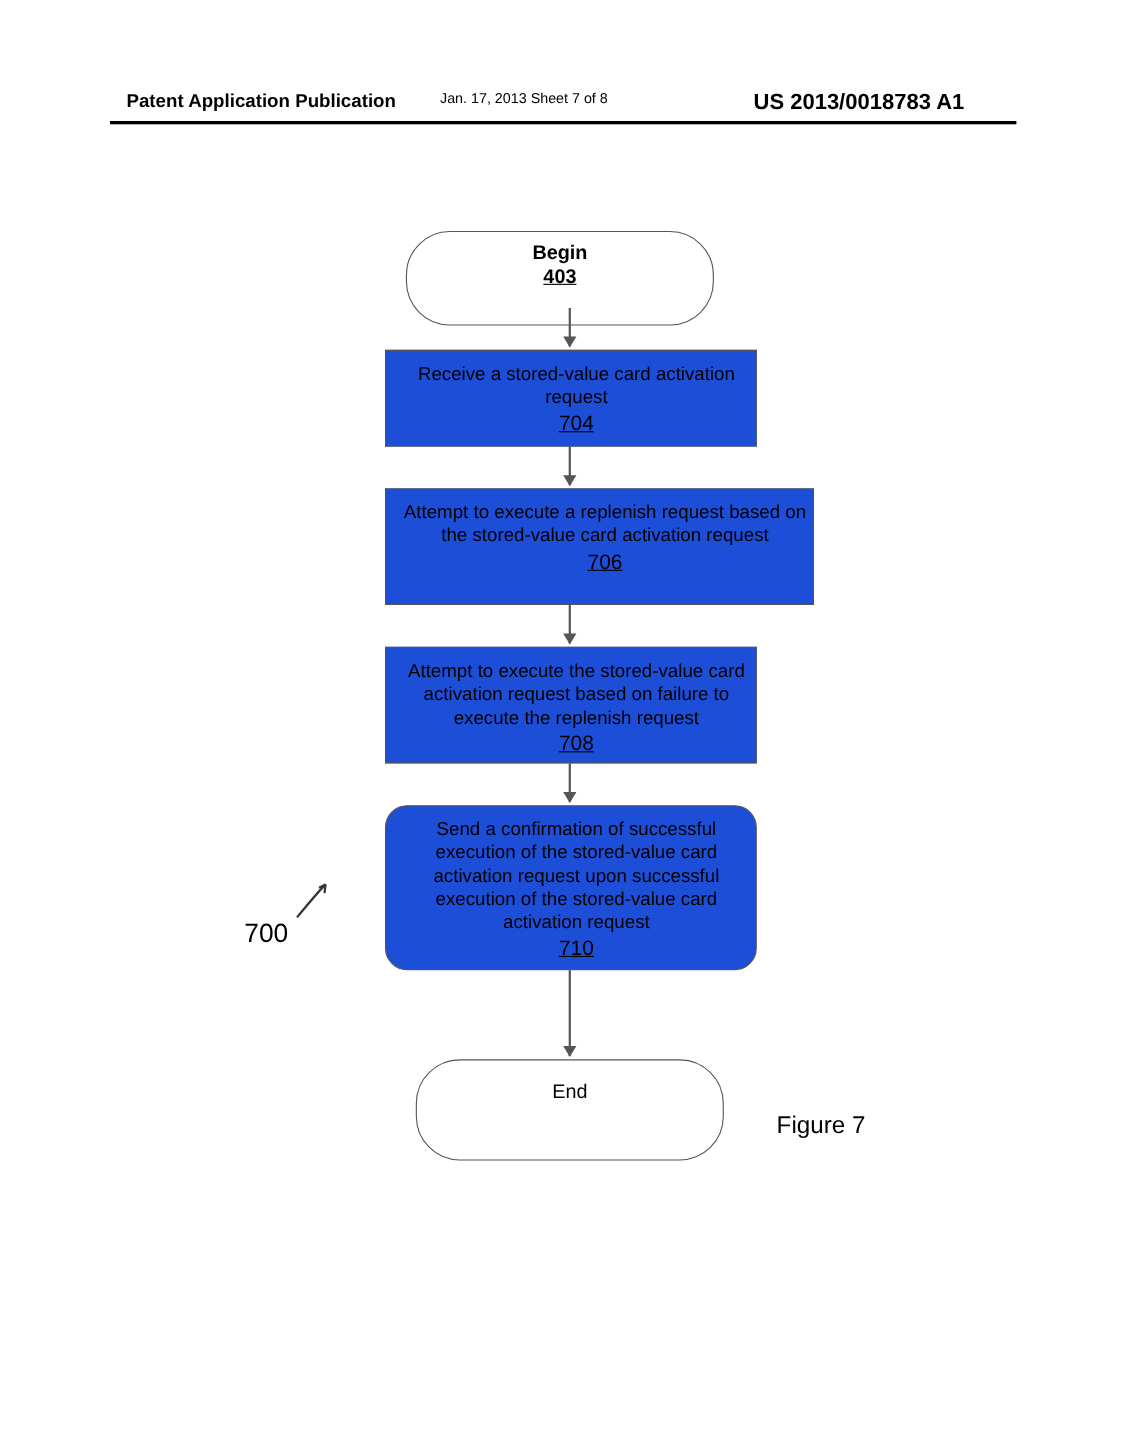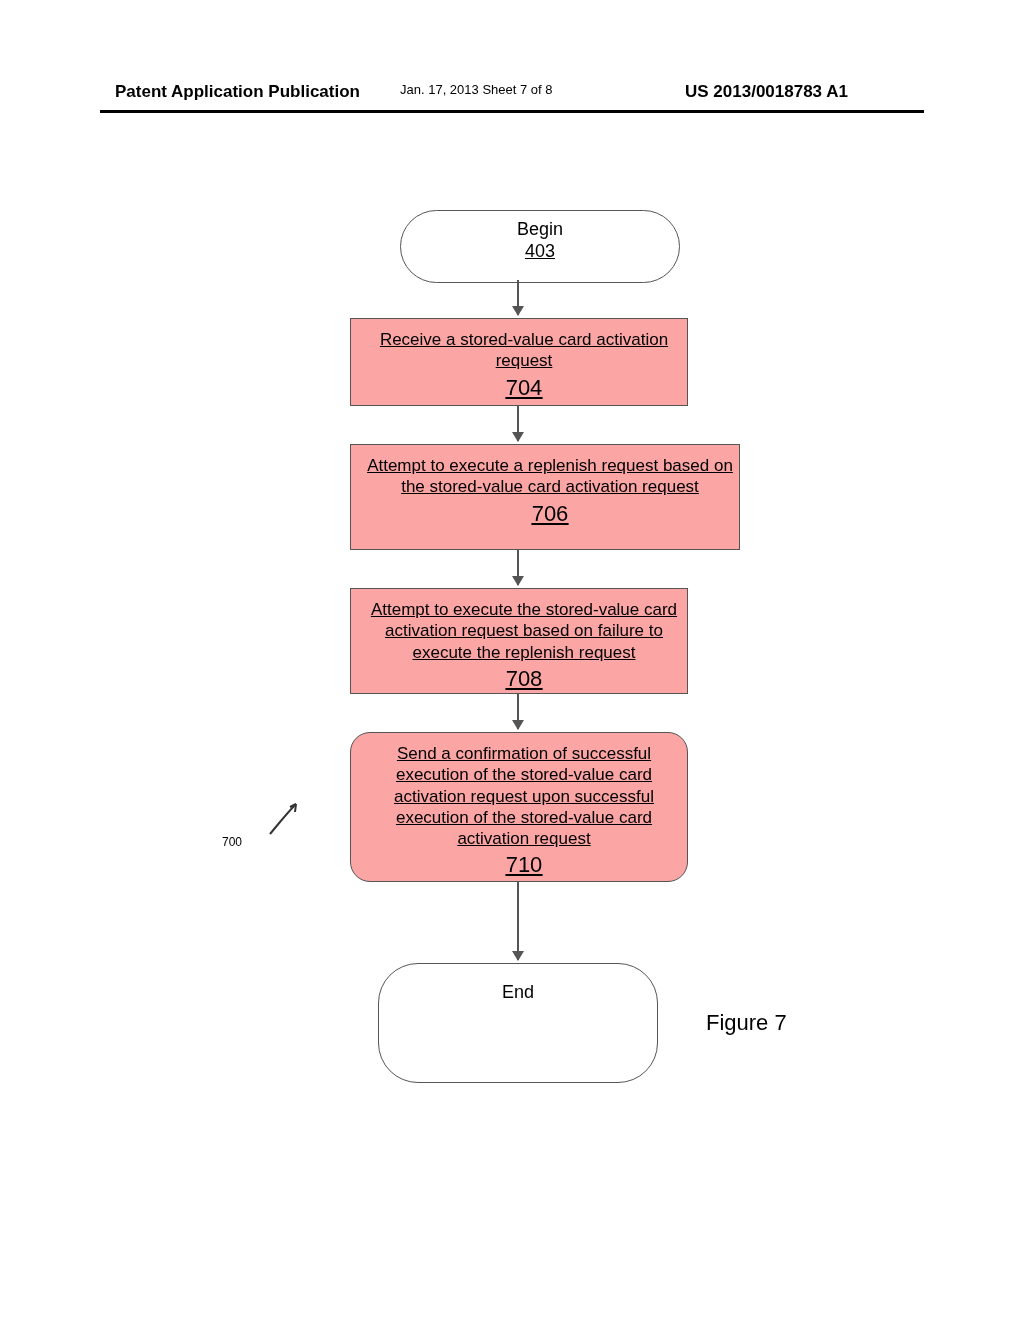--- a/index.html
+++ b/index.html
@@ -33,21 +33,21 @@
   .header-center {
     position: absolute;
     left: 400px;
     top: 0;
     font-size: 13px;
   }
   .header-right {
     position: absolute;
     left: 685px;
     top: 0;
-    font-size: 17px;
+    font-size: 20px;
     font-weight: bold;
   }
   .header-rule {
     position: absolute;
     top: 110px;
     left: 100px;
     width: 824px;
     height: 3px;
     background: #000;
   }
@@ -79,29 +79,28 @@
     line-height: 1.2;
   }
 
   
   .process {
     position: absolute;
     border: 1.5px solid #555;
     text-align: center;
     padding: 10px 0 8px 10px;
     box-sizing: border-box;
-    background: #fca5a5;
-    text-decoration: underline;
+    background: #1d4ed8;
   }
   .process .text {
     font-size: 17px;
     line-height: 1.25;
   }
   .process .ref {
-    font-size: 22px;
+    font-size: 19px;
     text-decoration: underline;
     line-height: 1.25;
     display: block;
     margin-top: 2px;
   }
 
   
   .arrow {
     position: absolute;
     width: 2px;
@@ -115,21 +114,21 @@
     width: 0; height: 0;
     border-left: 6px solid transparent;
     border-right: 6px solid transparent;
     border-top: 10px solid #555;
   }
 
   .fig-index {
     position: absolute;
     left: 222px;
     top: 835px;
-    font-size: 12px;
+    font-size: 24px;
   }
   .fig-caret {
     position: absolute;
     left: 266px;
     top: 798px;
     width: 38px;
     height: 40px;
   }
   .fig-label {
     position: absolute;
@@ -145,21 +144,21 @@
 
   <div class="header">
     <div class="header-left">Patent Application Publication</div>
     <div class="header-center">Jan. 17, 2013  Sheet 7 of 8</div>
     <div class="header-right">US 2013/0018783 A1</div>
   </div>
   <div class="header-rule"></div>
 
   <div class="flow">
 
-    <div class="terminator" style="left:400px; top:210px; width:280px; height:73px;">
+    <div class="terminator" style="left:369px; top:210px; width:280px; height:86px;font-weight:bold;">
       <div class="label">Begin</div>
       <div class="ref">403</div>
     </div>
     <div class="arrow" style="left:517px; top:280px; height:35px;"></div>
 
     <div class="process" style="left:350px; top:318px; width:338px; height:88px;">
       <div class="text">Receive a stored-value card activation request</div>
       <span class="ref">704</span>
     </div>
     <div class="arrow" style="left:517px; top:406px; height:35px;"></div>
@@ -175,21 +174,21 @@
       <span class="ref">708</span>
     </div>
     <div class="arrow" style="left:517px; top:694px; height:35px;"></div>
 
     <div class="process" style="left:350px; top:732px; width:338px; height:150px;border-radius:20px;">
       <div class="text">Send a confirmation of successful execution of the stored-value card activation request upon successful execution of the stored-value card activation request</div>
       <span class="ref">710</span>
     </div>
     <div class="arrow" style="left:517px; top:882px; height:78px;"></div>
 
-    <div class="terminator" style="left:378px; top:963px; width:280px; height:120px; padding-top:18px;">
+    <div class="terminator" style="left:378px; top:963px; width:280px; height:92px; padding-top:18px;">
       <div class="label">End</div>
     </div>
 
   </div>
 
   <div class="fig-index">700</div>
   <svg class="fig-caret" viewBox="0 0 38 40">
     <path d="M4 36 C 14 24, 22 14, 30 6" stroke="#333" stroke-width="2" fill="none"></path>
     <path d="M30 6 L24 9 M30 6 L29 14" stroke="#333" stroke-width="2" fill="none"></path>
   </svg>

